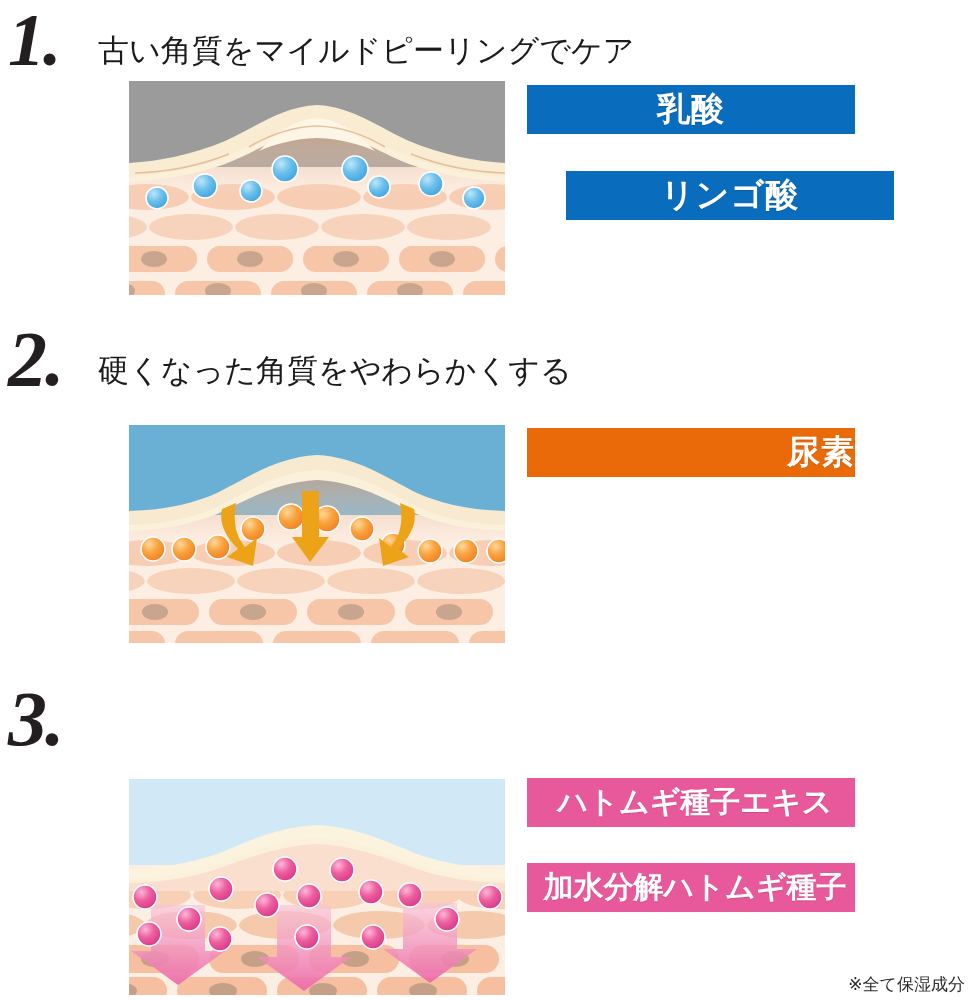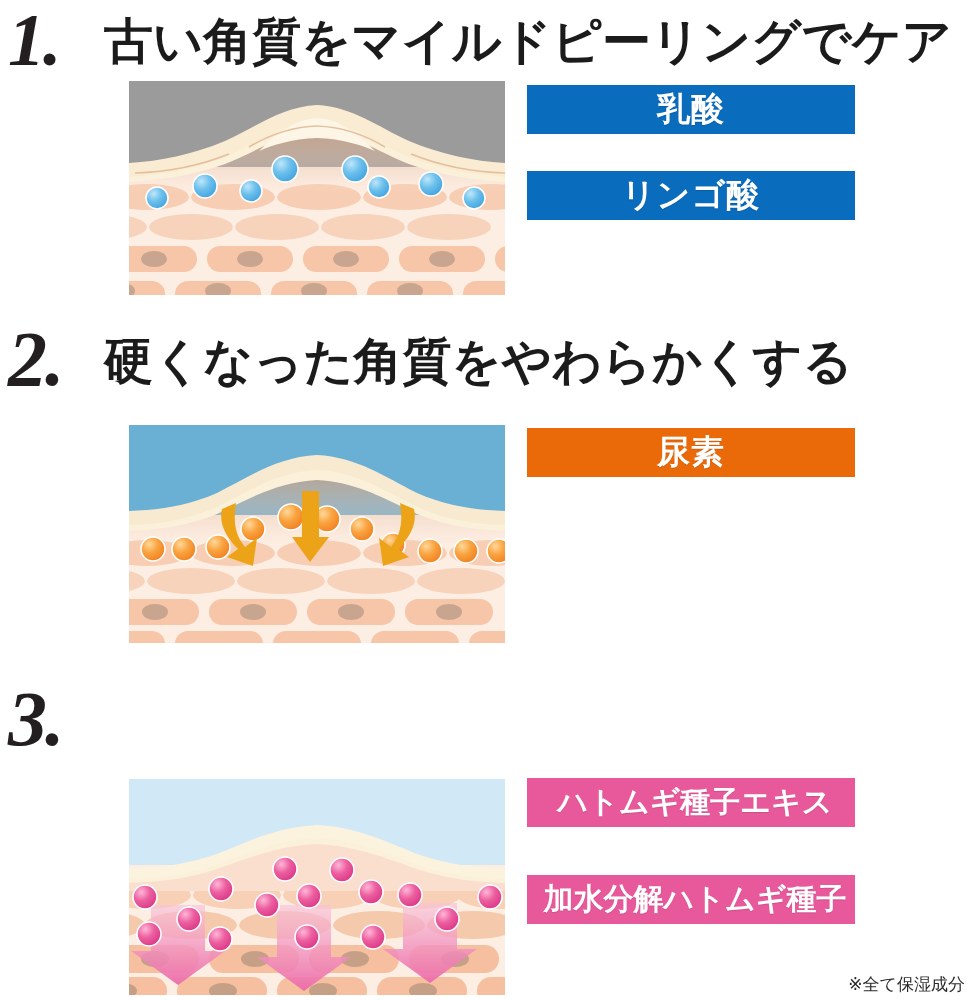--- a/index.html
+++ b/index.html
@@ -32,25 +32,25 @@
     font-size: 74px;
     line-height: 0.85;
     color: #231f20;
     margin-left: 8px;
     width: 78px;
     text-align: left;
     letter-spacing: -2px;
   }
   .step-title {
     font-family: "DejaVu Serif", "Liberation Serif", serif;
-    font-weight: 700;
-    font-size: 49px;
+    font-weight: 400;
+    font-size: 31px;
     line-height: 1;
     color: #1b1b1b;
-    margin-left: 18px;
+    margin-left: 12px;
     padding-bottom: 6px;
     white-space: nowrap;
   }
   .step-2 .step-num, .step-3 .step-num { font-size: 78px; }
 
   
   .illus {
     position: absolute;
     left: 129px;
     width: 376px;
@@ -78,29 +78,29 @@
     align-items: center;
     justify-content: center;
     color: #ffffff;
     font-family: "DejaVu Sans", "Liberation Sans", sans-serif;
     font-weight: 700;
     font-size: 33px;
     letter-spacing: 1px;
     text-shadow: 0 1px 1px rgba(0,0,0,0.12);
   }
   .tag.blue   { background: #0a6cbd; }
-  .tag.orange { background: #ea6a0a; }
+  .tag.orange { background: #ea6a0a; justify-content: flex-end; }
   .tag.pink   { background: #e8599b; }
   .tag.small  { font-size: 30px; letter-spacing: 0px; padding-left: 8px; }
 
   .t1a { top: 85px; }
-  .t1b { top: 171px; }
+  .t1b { top: 171px; margin-left: 39px; }
   .t2a { top: 428px; }
   .t3a { top: 778px; }
-  .t3b { top: 863px; margin-top: 12px; }
+  .t3b { top: 863px; }
 
   
   .footnote {
     position: absolute;
     right: 8px;
     bottom: 4px;
     font-family: "DejaVu Sans", "Liberation Sans", sans-serif;
     font-size: 17px;
     color: #2b2b2b;
     white-space: nowrap;

